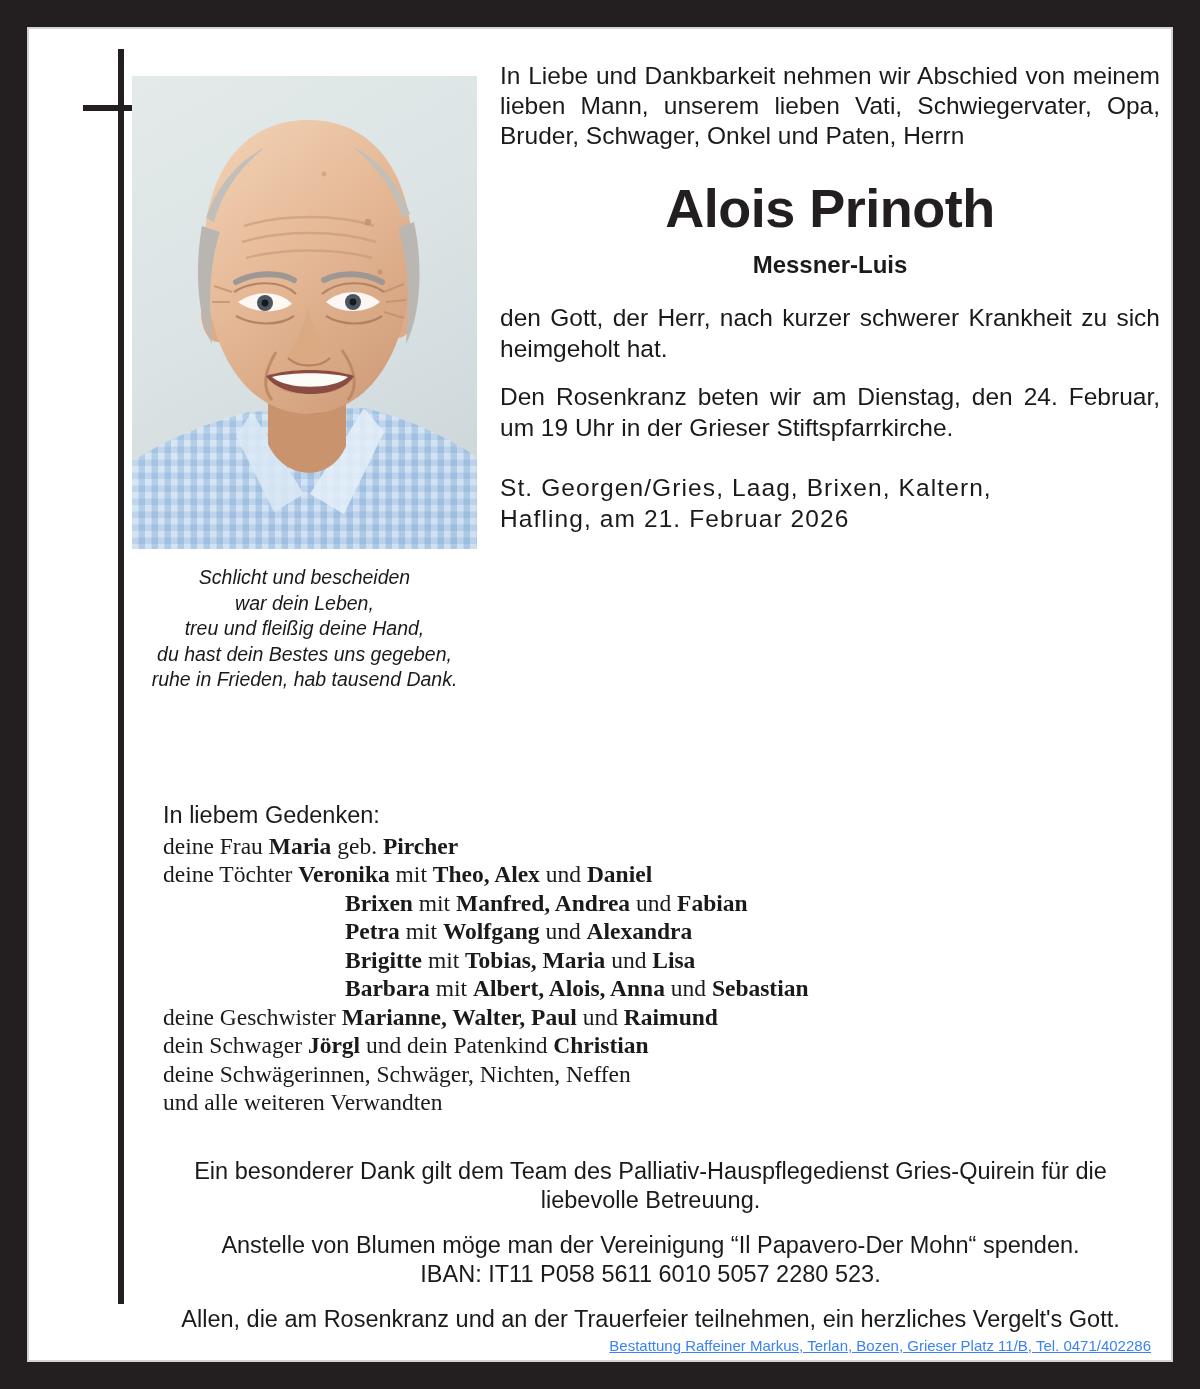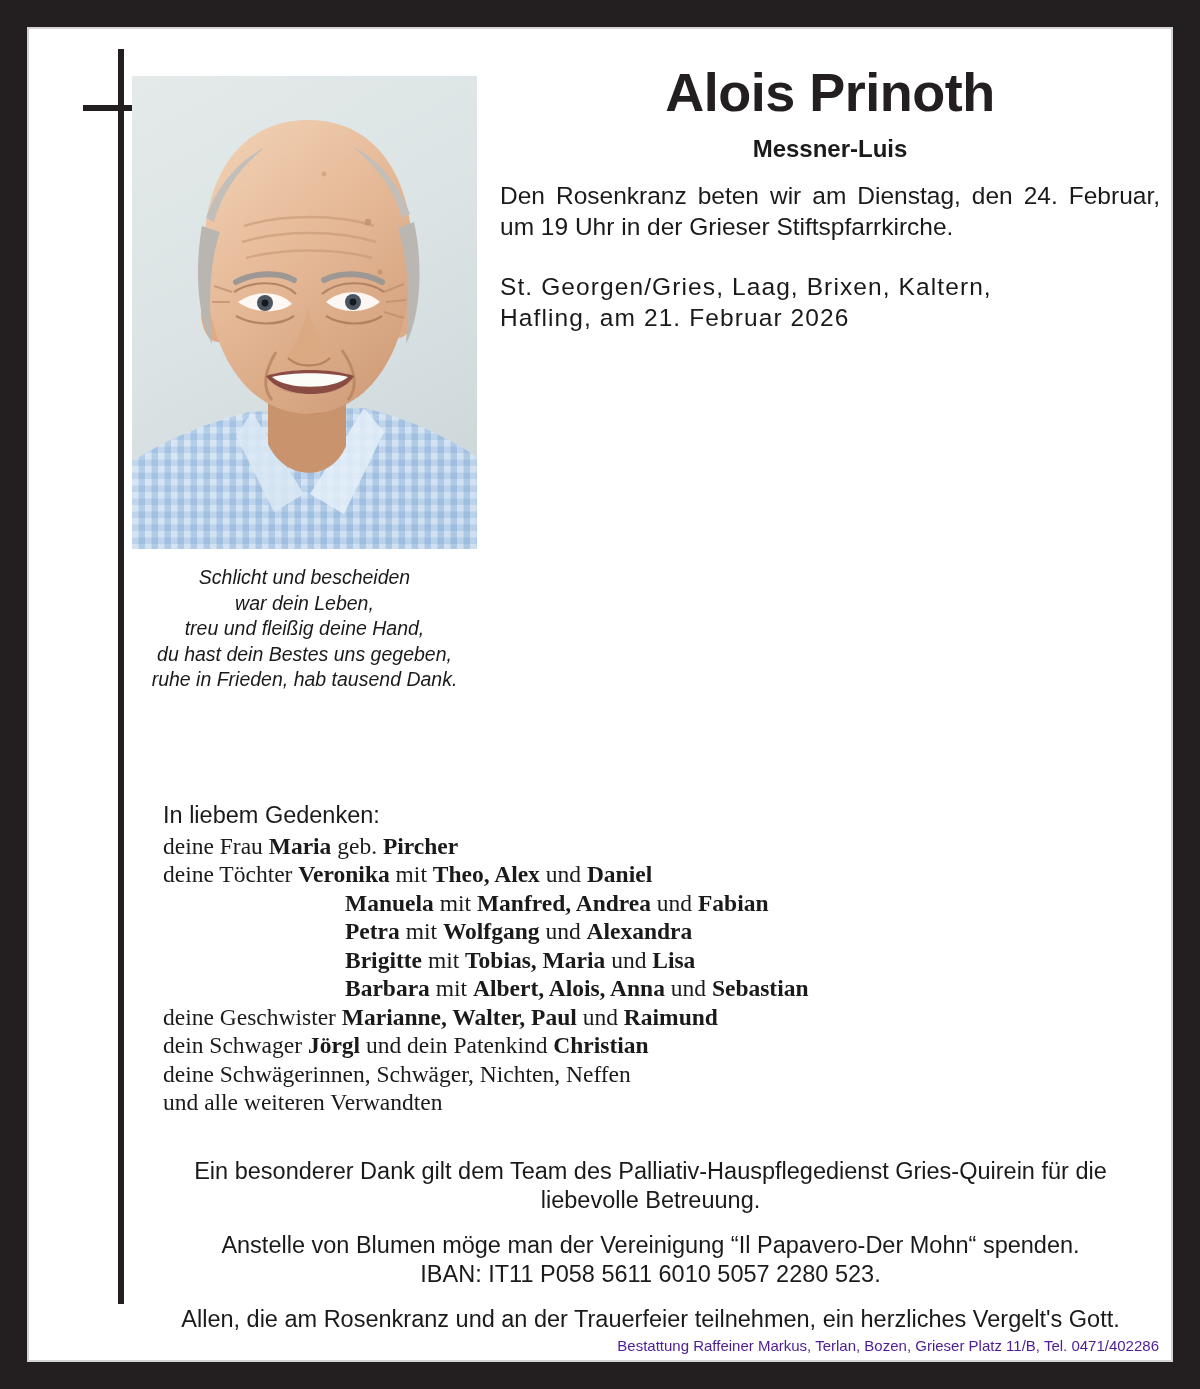--- a/index.html
+++ b/index.html
@@ -106,20 +106,21 @@
   .intro {
     font-size: 24.5px;
     line-height: 30px;
     text-align: justify;
     text-align-last: left;
     color: #1a1a1a;
   }
 
   .name-block {
     text-align: center;
+    margin-top: 26px;
   }
   .name {
     font-size: 54px;
     font-weight: bold;
     letter-spacing: -0.5px;
     line-height: 62px;
     color: #231f20;
   }
   .nickname {
     font-size: 24px;
@@ -177,26 +178,27 @@
     line-height: 29px;
     color: #1a1a1a;
     text-align: center;
   }
   .closing p { margin: 0 0 16px 0; }
   .closing p:last-child { margin-bottom: 0; }
 
   
   .footer {
     position: absolute;
-    right: 12px;
+    right: 20px;
     bottom: 4px;
     font-size: 15px;
     line-height: 20px;
     text-align: right;
-    color: #4c1d95;
+    color: #3b82f6;
+    text-decoration: underline;
   }
 </style>
 </head>
 <body>
 
 <div class="notice">
   <div class="inner">
 
     <div class="cross">
       <div class="cross-v"></div>
@@ -309,41 +311,43 @@
         <div class="verse">
           <div>Schlicht und bescheiden</div>
           <div>war dein Leben,</div>
           <div>treu und fleißig deine Hand,</div>
           <div>du hast dein Bestes uns gegeben,</div>
           <div>ruhe in Frieden, hab tausend Dank.</div>
         </div>
       </div>
 
       <div class="main-col">
+        <div class="intro">In Liebe und Dankbarkeit nehmen wir Abschied von meinem lieben Mann, unserem lieben Vati, Schwiegervater, Opa, Bruder, Schwager, Onkel und Paten, Herrn</div>
 
         <div class="name-block">
           <div class="name">Alois Prinoth</div>
           <div class="nickname">Messner-Luis</div>
         </div>
 
+        <div class="para first">den Gott, der Herr, nach kurzer schwerer Krankheit zu sich heimgeholt hat.</div>
         <div class="para">Den Rosenkranz beten wir am Dienstag, den 24. Februar, um 19 Uhr in der Grieser Stiftspfarrkirche.</div>
 
         <div class="places">
           <div>St. Georgen/Gries, Laag, Brixen, Kaltern,</div>
           <div>Hafling, am 21. Februar 2026</div>
         </div>
       </div>
     </div>
 
     <div class="mourners">
       <div class="mourn-head">In liebem Gedenken:</div>
       <div id="mourner-lines">
           <div class="mourn-line"><span>deine Frau </span><b>Maria</b><span> geb. </span><b>Pircher</b></div>
           <div class="mourn-line"><span>deine Töchter </span><b>Veronika</b><span> mit </span><b>Theo, Alex</b><span> und </span><b>Daniel</b></div>
-          <div class="mourn-line indent"><b>Manuela</b><span> mit </span><b>Manfred, Andrea</b><span> und </span><b>Fabian</b></div>
+          <div class="mourn-line indent"><b>Brixen</b><span> mit </span><b>Manfred, Andrea</b><span> und </span><b>Fabian</b></div>
           <div class="mourn-line indent"><b>Petra</b><span> mit </span><b>Wolfgang</b><span> und </span><b>Alexandra</b></div>
           <div class="mourn-line indent"><b>Brigitte</b><span> mit </span><b>Tobias, Maria</b><span> und </span><b>Lisa</b></div>
           <div class="mourn-line indent"><b>Barbara</b><span> mit </span><b>Albert, Alois, Anna</b><span> und </span><b>Sebastian</b></div>
           <div class="mourn-line"><span>deine Geschwister </span><b>Marianne, Walter, Paul</b><span> und </span><b>Raimund</b></div>
           <div class="mourn-line"><span>dein Schwager </span><b>Jörgl</b><span> und dein Patenkind </span><b>Christian</b></div>
           <div class="mourn-line"><span>deine Schwägerinnen, Schwäger, Nichten, Neffen</span></div>
           <div class="mourn-line"><span>und alle weiteren Verwandten</span></div>
         </div>
     </div>
 

